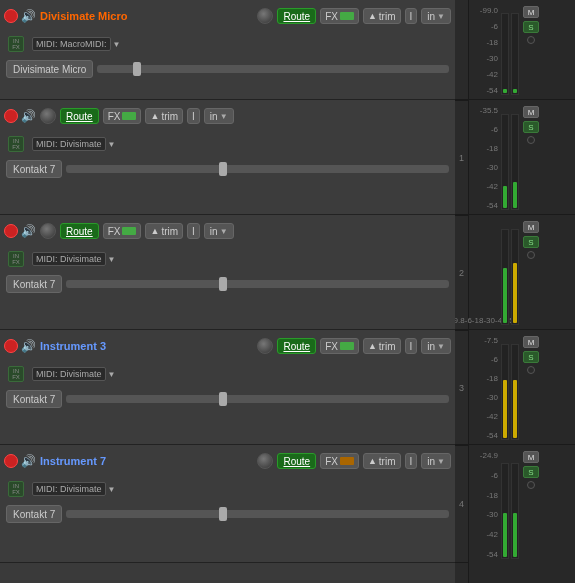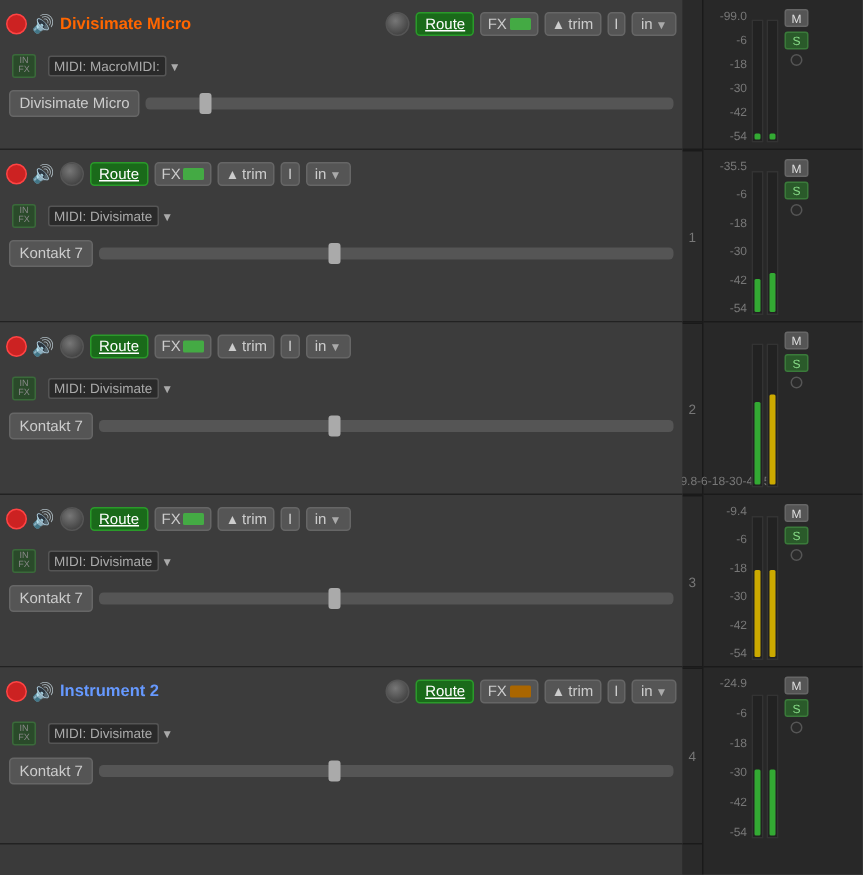--- a/index.html
+++ b/index.html
@@ -451,20 +451,21 @@
         <div class="fader-thumb" style="left:40%;"></div>
       </div>
     </div>
     <div class="track-row4" style="height:20px;"></div>
   </div>
 
   <div class="track track-height-4">
     <div class="track-row1">
       <div class="red-circle"></div>
       <div class="speaker-icon">🔊</div>
+      <span class="track-name-blue">Instrument 3</span>
       <div class="dial"></div>
       <button class="btn-route route-active">Route</button>
       <div class="btn-fx">
         <span>FX</span>
         <div class="fx-green-bar"></div>
       </div>
       <button class="btn-trim">
         <span class="trim-icon">▲</span>
         <span>trim</span>
       </button>
@@ -490,21 +491,21 @@
         <div class="fader-thumb" style="left:40%;"></div>
       </div>
     </div>
     <div class="track-row4" style="height:20px;"></div>
   </div>
 
   <div class="track track-height-5">
     <div class="track-row1">
       <div class="red-circle"></div>
       <div class="speaker-icon">🔊</div>
-      <span class="track-name-blue">Instrument 2</span>
+      <span class="track-name-blue">Instrument 7</span>
       <div class="dial"></div>
       <button class="btn-route route-active">Route</button>
       <div class="btn-fx">
         <span>FX</span>
         <div class="fx-green-bar" style="background:#aa6600;"></div>
       </div>
       <button class="btn-trim">
         <span class="trim-icon">▲</span>
         <span>trim</span>
       </button>
@@ -622,21 +623,21 @@
       </div>
       <div style="display:flex;flex-direction:column;gap:3px;padding-left:4px;padding-top:2px;">
         <button class="btn-M">M</button>
         <button class="btn-S">S</button>
         <div class="clip-dot"></div>
       </div>
     </div>
 
     <div style="height:115px;border-bottom:1px solid #1a1a1a;display:flex;flex-direction:row;padding:4px 2px;">
       <div style="width:30px;display:flex;flex-direction:column;align-items:flex-end;justify-content:space-between;padding-right:3px;padding-top:2px;font-size:8px;color:#777;">
-        <span>-9.4</span>
+        <span>-7.5</span>
         <span>-6</span>
         <span>-18</span>
         <span>-30</span>
         <span>-42</span>
         <span>-54</span>
       </div>
       <div style="display:flex;flex-direction:row;gap:2px;align-items:flex-end;">
         <div style="width:8px;height:96px;background:#222;border:1px solid #333;display:flex;flex-direction:column;justify-content:flex-end;gap:1px;padding:1px;">
           <div style="height:58px;background:#ccaa00;border-radius:1px;"></div>
         </div>

